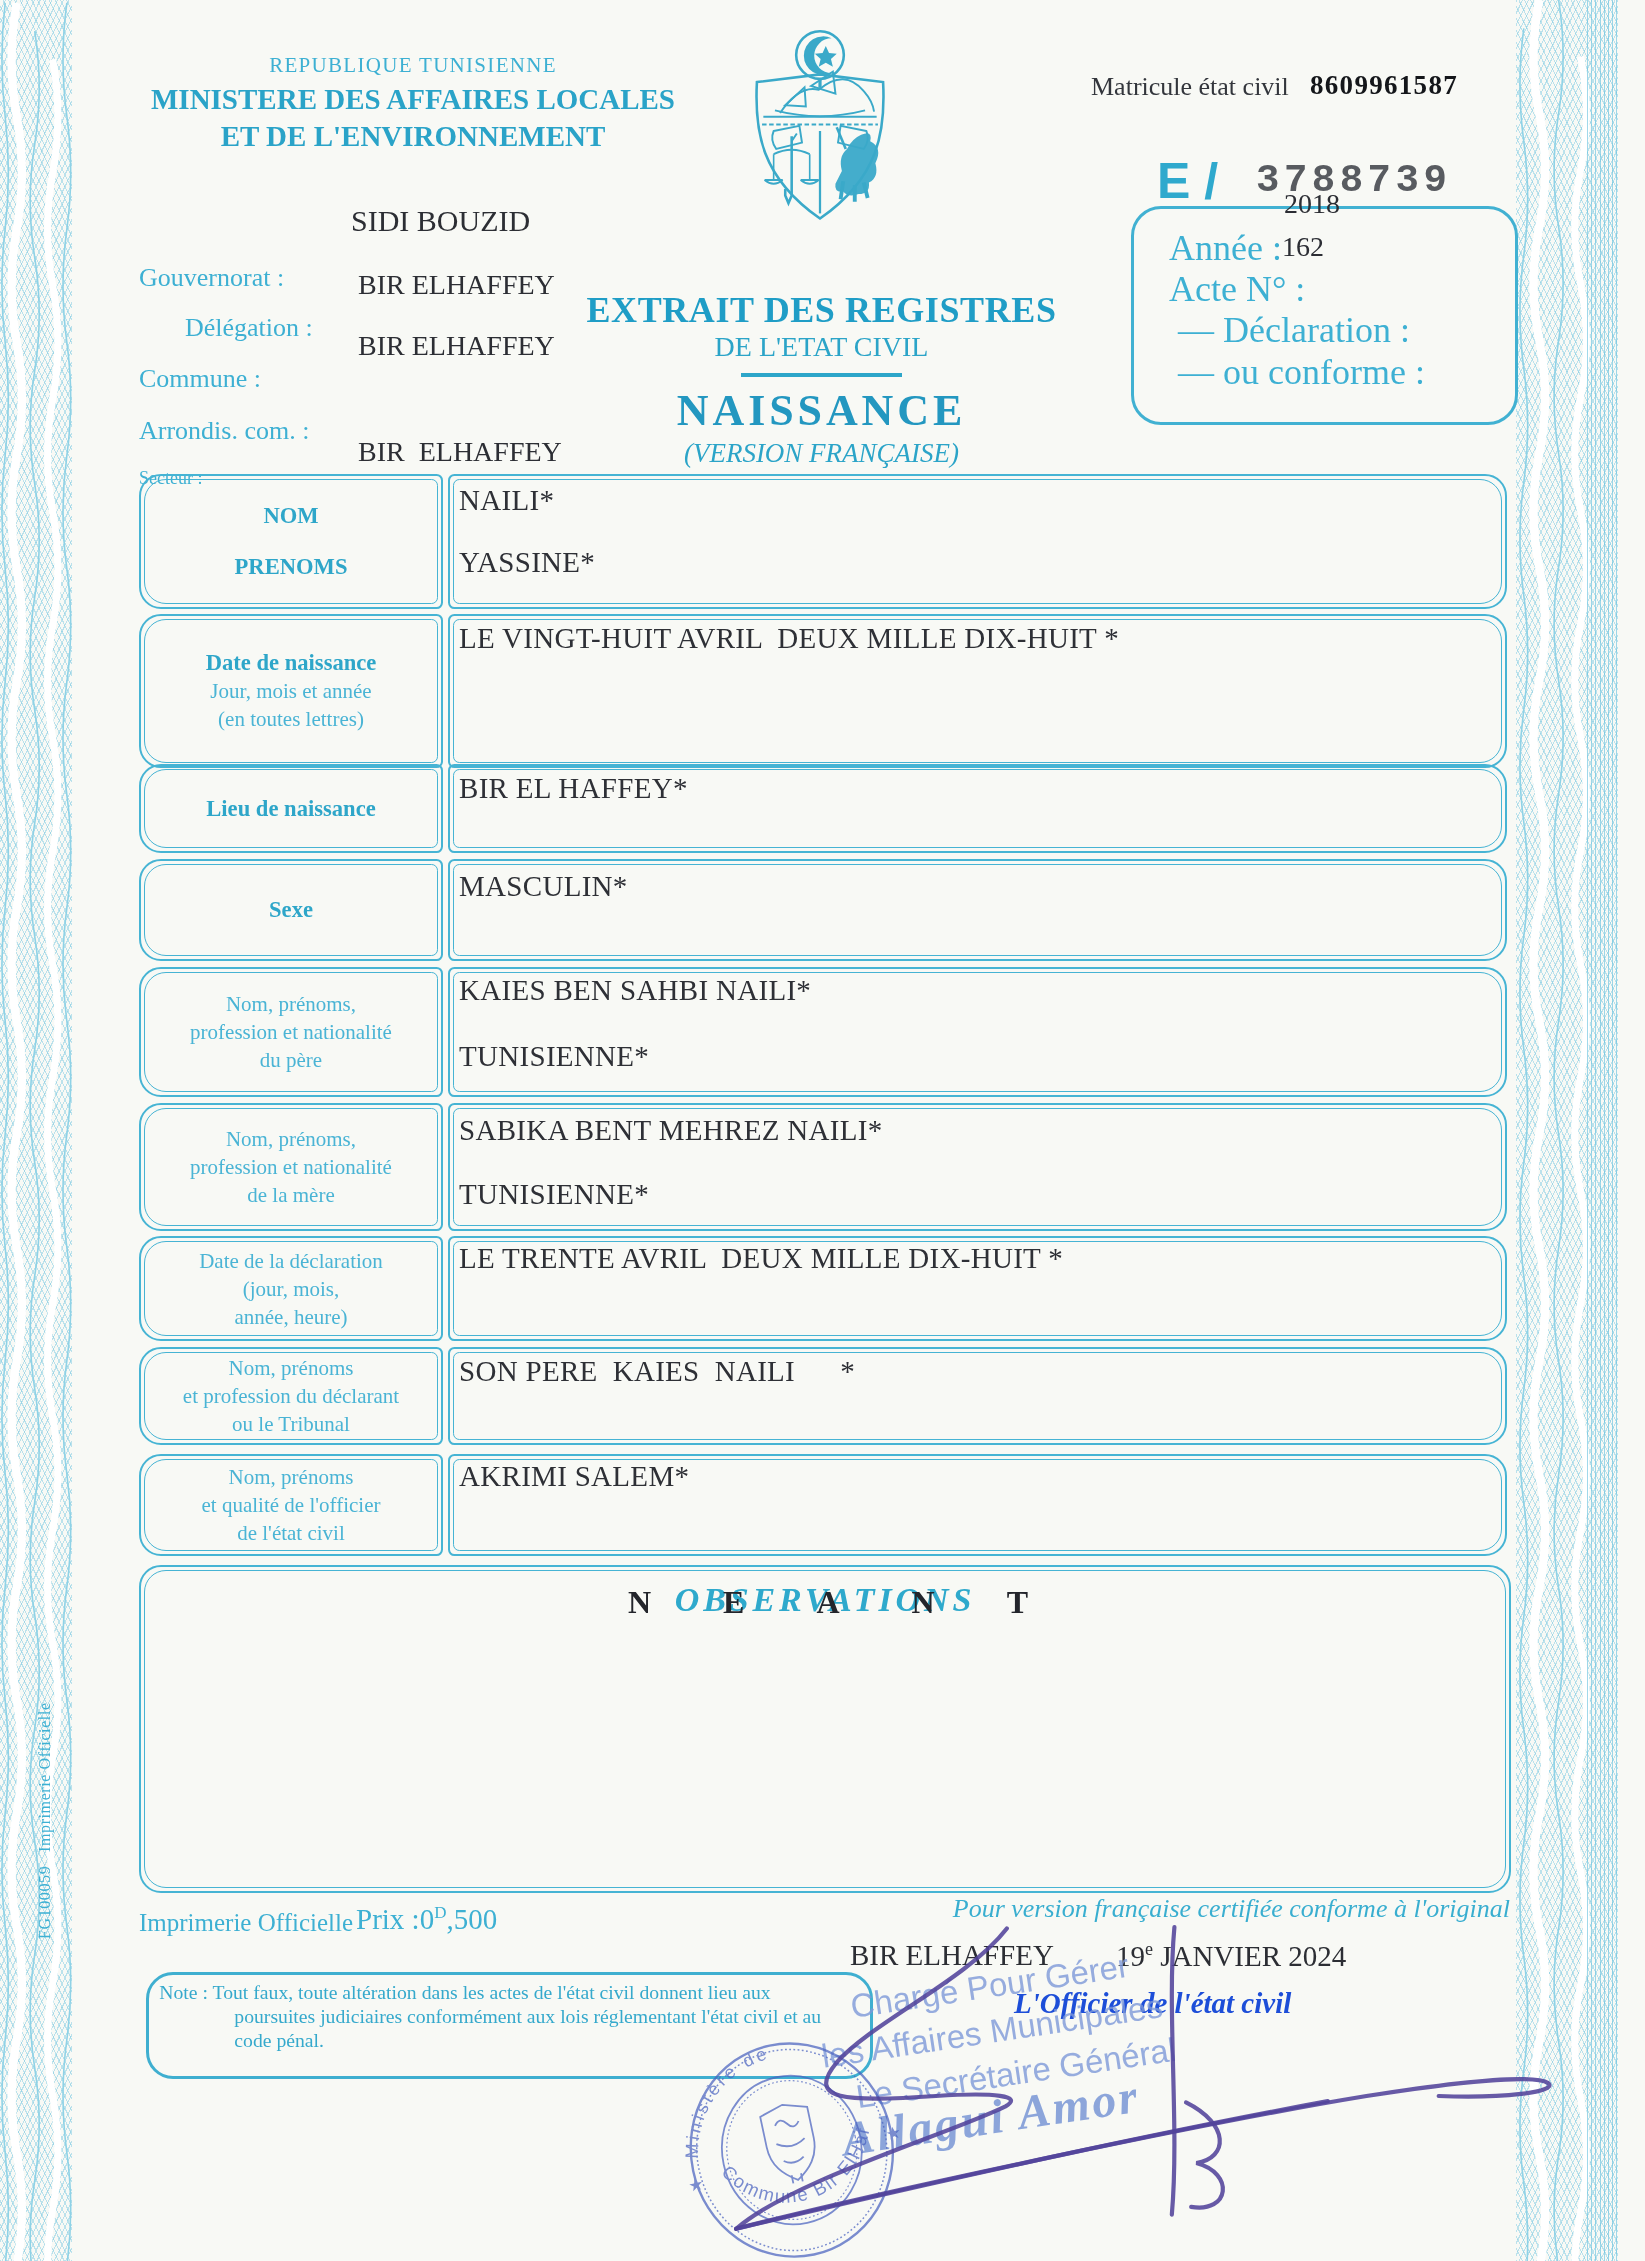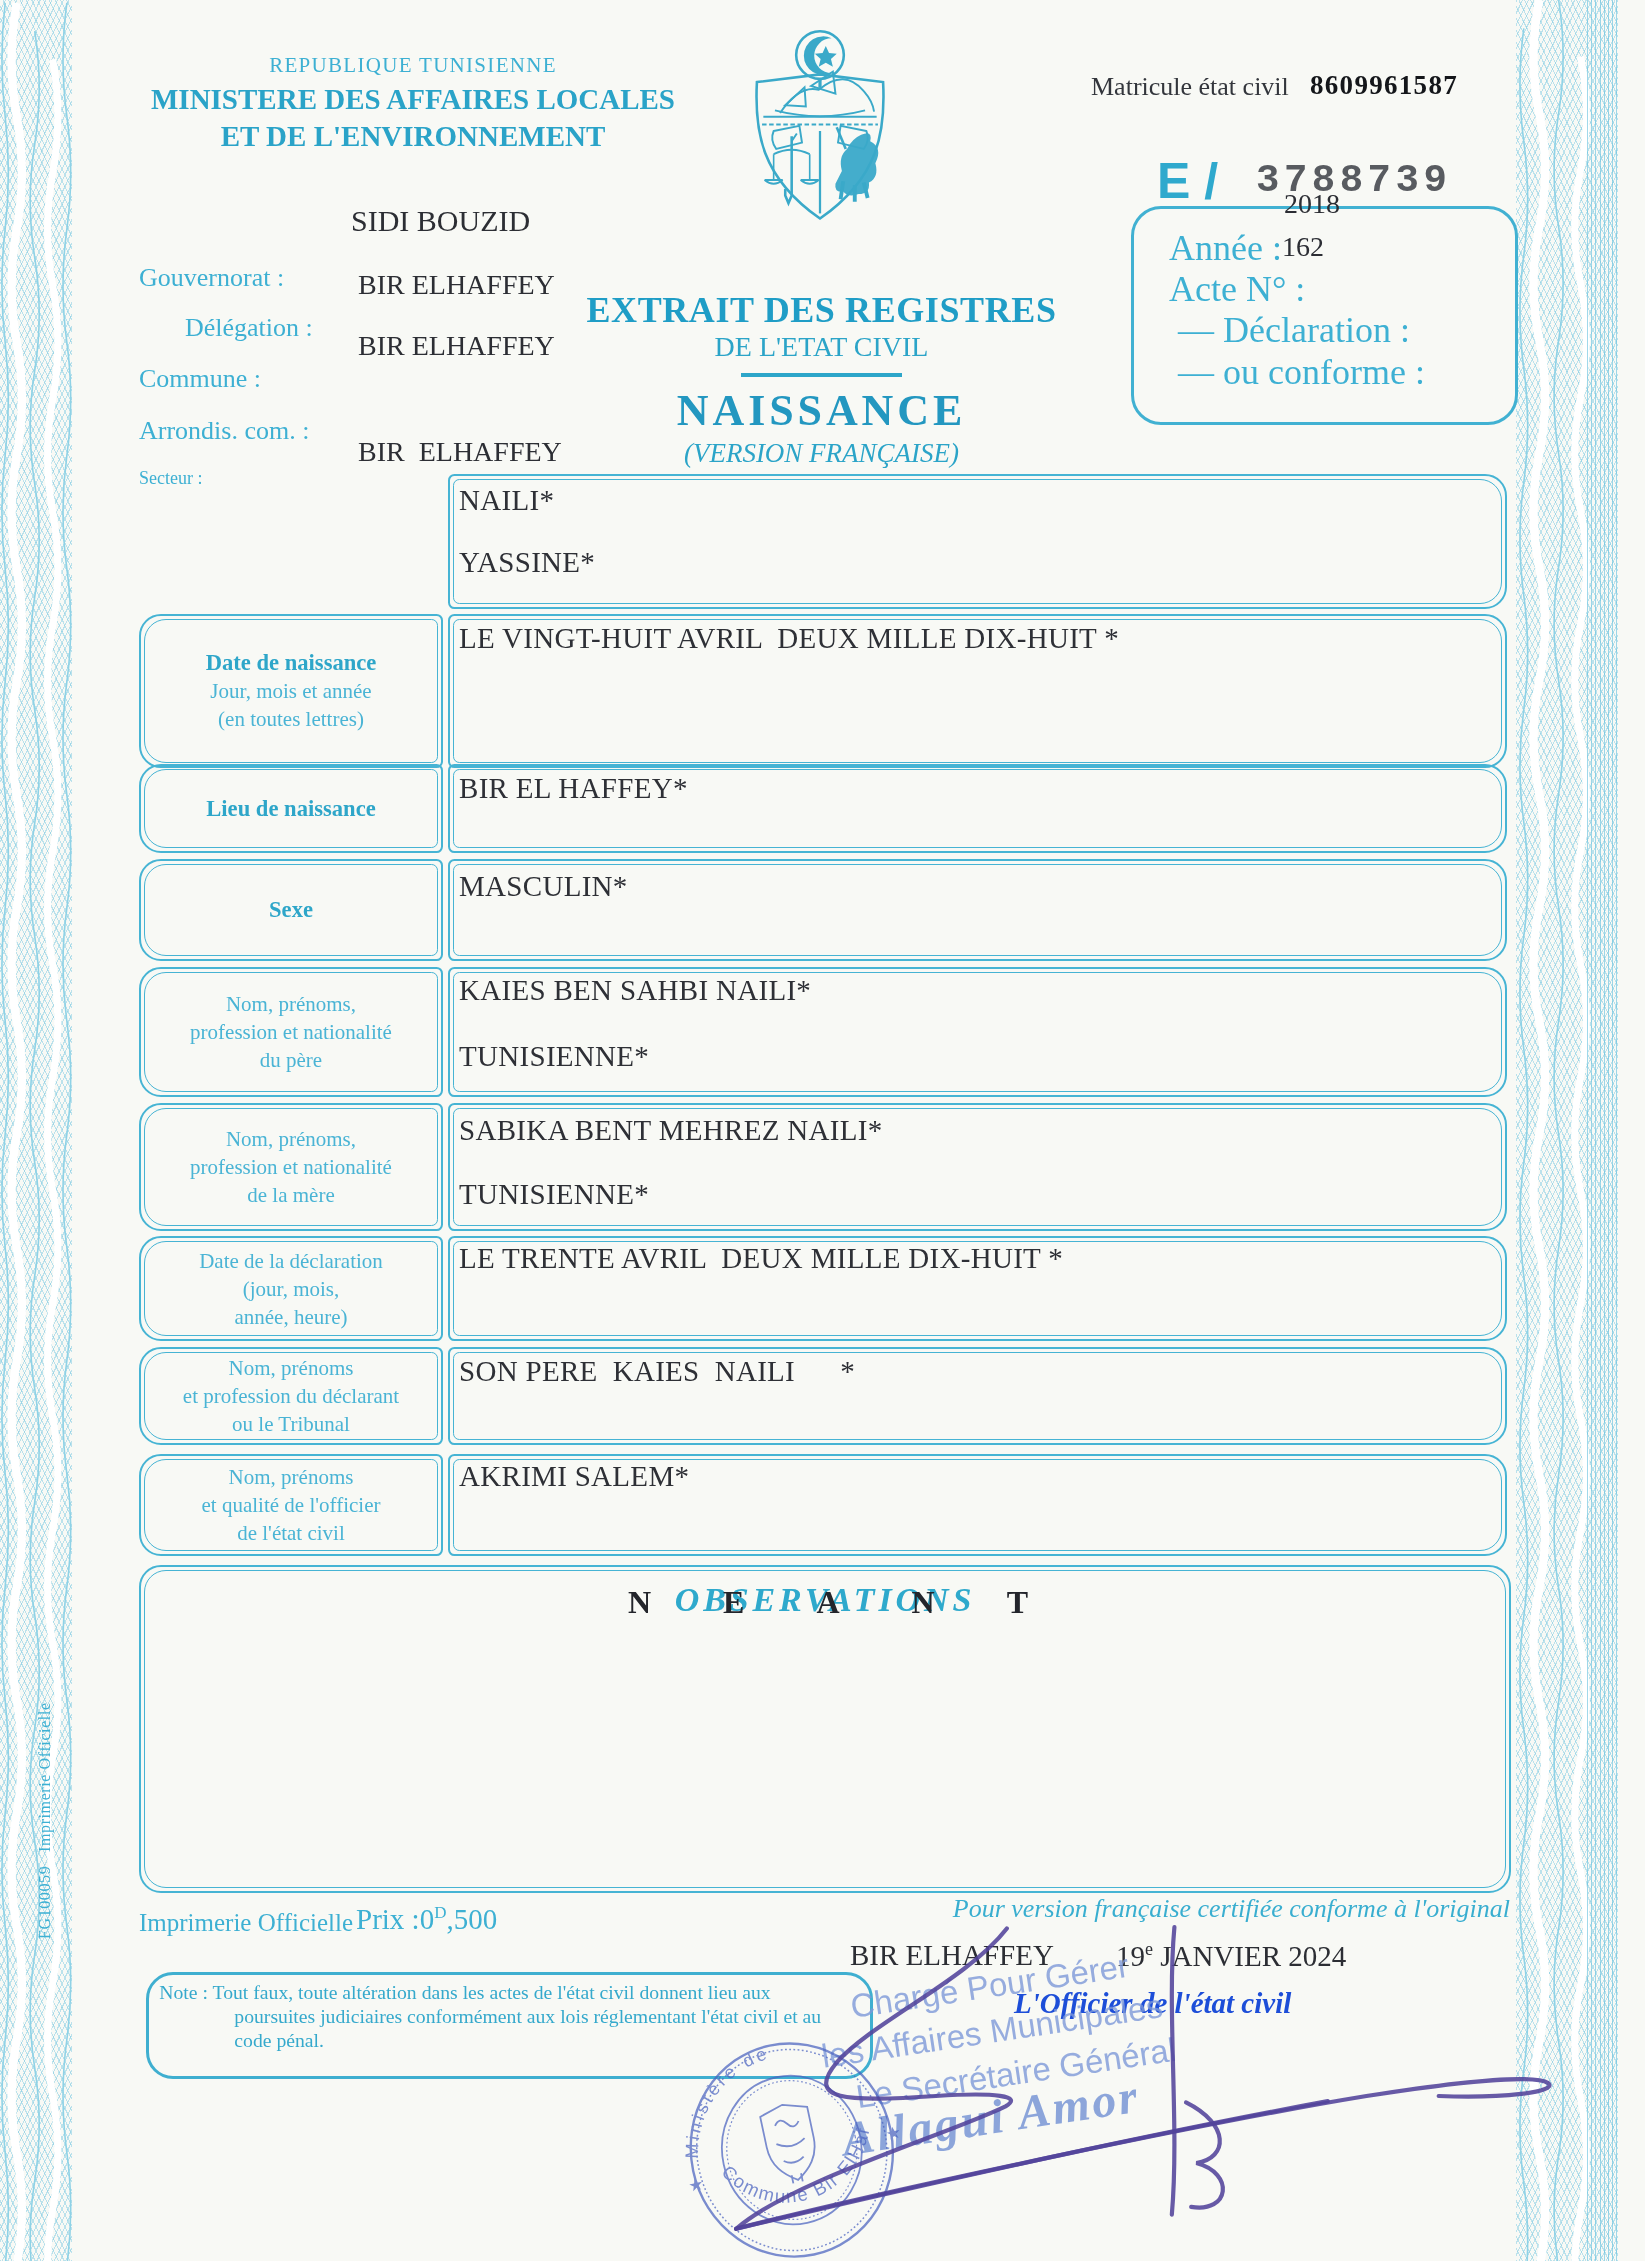--- a/index.html
+++ b/index.html
@@ -126,20 +126,24 @@
   <div class="actebox">
     <div class="abs ink" style="left:150px;top:-20.6px;font-size:28px;">2018</div>
     <div class="lab" style="left:35px;top:18px;">Année :</div>
     <div class="abs ink" style="left:148px;top:22px;font-size:28px;">162</div>
     <div class="lab" style="left:35px;top:59px;">Acte N° :</div>
     <div class="lab" style="left:44px;top:100px;">— Déclaration :</div>
     <div class="lab" style="left:44px;top:142px;">— ou conforme :</div>
   </div>
 
   <div class="row" style="top:474px;height:131px;">
+    <div class="lbox dbl">
+      <div class="ll b">NOM</div>
+      <div class="ll b" style="margin-top:23px;">PRENOMS</div>
+    </div>
     <div class="vbox dbl">
       <div class="val" style="top:7.7px;">NAILI*</div>
       <div class="val" style="top:70px;">YASSINE*</div>
     </div>
   </div>
 
   <div class="row" style="top:614px;height:150px;">
     <div class="lbox dbl">
       <div class="ll b">Date de naissance</div>
       <div class="ll">Jour, mois et année</div>

